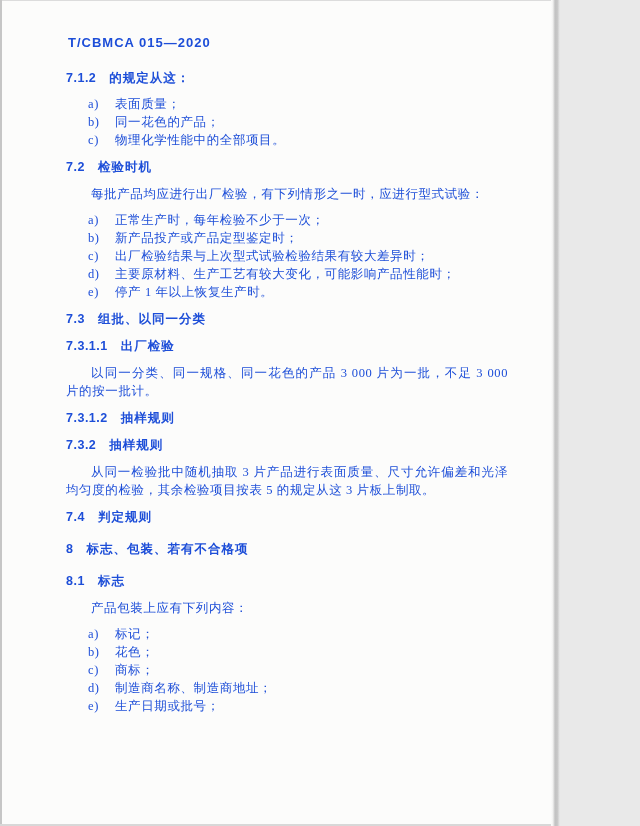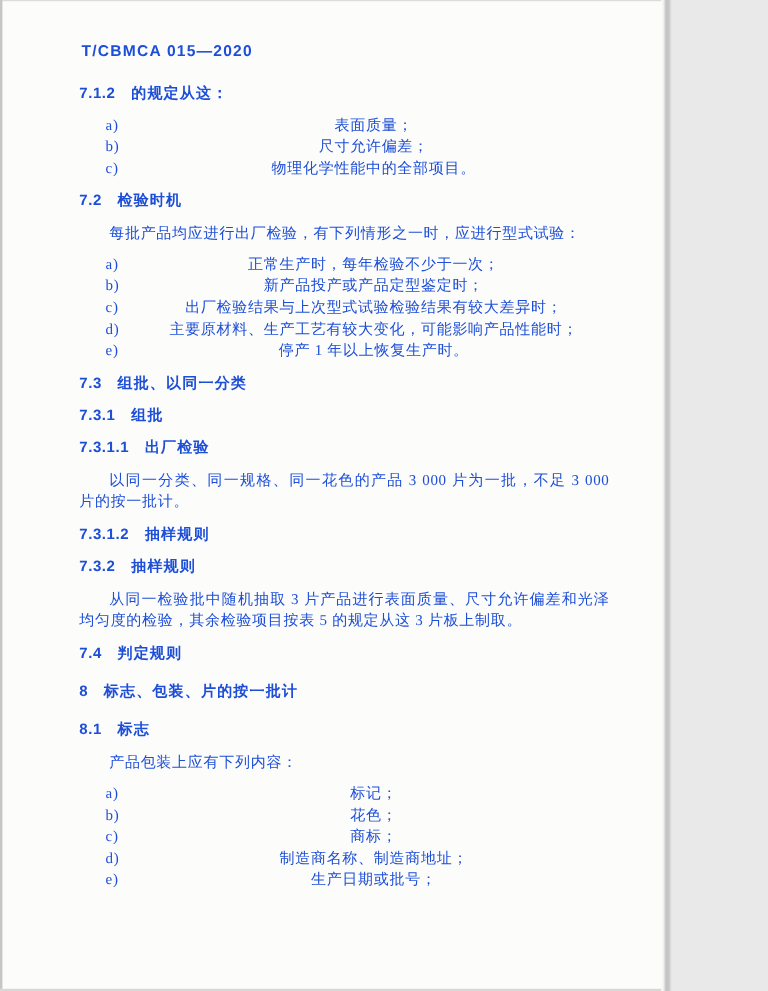--- a/index.html
+++ b/index.html
@@ -35,21 +35,21 @@
   .heading .num{display:inline-block;margin-right:13px;letter-spacing:0.5px;}
   .chapter{margin-top:14px;}
   .para{
     margin:0 0 9px 0;
     text-indent:2em;
     text-align:justify;
   }
   .list{margin:0 0 9px 0;}
   .li{display:flex;line-height:17.8px;}
   .li-label{flex:0 0 27px;margin-left:22px;}
-  .li-text{flex:1;text-align:center;}
+  .li-text{flex:1;}
 </style>
 </head>
 <body>
 
 <div class="page">
   <div class="edge-top"></div>
   <div class="edge-left"></div>
   <div class="edge-bottom"></div>
   <div class="edge-right"></div>
 
@@ -60,21 +60,21 @@
     <div class="heading">
       <span class="num">7.1.2</span><span class="ttl">的规定从这：</span>
     </div>
     <div class="list">
       <div class="li">
         <span class="li-label">a)</span>
         <span class="li-text">表面质量；</span>
       </div>
       <div class="li">
         <span class="li-label">b)</span>
-        <span class="li-text">尺寸允许偏差；</span>
+        <span class="li-text">同一花色的产品；</span>
       </div>
       <div class="li">
         <span class="li-label">c)</span>
         <span class="li-text">物理化学性能中的全部项目。</span>
       </div>
     </div>
 
     <div class="heading">
       <span class="num">7.2</span><span class="ttl">检验时机</span>
     </div>
@@ -99,44 +99,41 @@
       <div class="li">
         <span class="li-label">e)</span>
         <span class="li-text">停产 1 年以上恢复生产时。</span>
       </div>
     </div>
 
     <div class="heading">
       <span class="num">7.3</span><span class="ttl">组批、以同一分类</span>
     </div>
 
-    <div class="heading">
-      <span class="num">7.3.1</span><span class="ttl">组批</span>
-    </div>
 
     <div class="heading">
       <span class="num">7.3.1.1</span><span class="ttl">出厂检验</span>
     </div>
     <div class="para">以同一分类、同一规格、同一花色的产品 3 000 片为一批，不足 3 000 片的按一批计。</div>
 
     <div class="heading">
       <span class="num">7.3.1.2</span><span class="ttl">抽样规则</span>
     </div>
 
     <div class="heading">
       <span class="num">7.3.2</span><span class="ttl">抽样规则</span>
     </div>
     <div class="para">从同一检验批中随机抽取 3 片产品进行表面质量、尺寸允许偏差和光泽均匀度的检验，其余检验项目按表 5 的规定从这 3 片板上制取。</div>
 
     <div class="heading">
       <span class="num">7.4</span><span class="ttl">判定规则</span>
     </div>
 
     <div class="heading chapter">
-      <span class="num">8</span><span class="ttl">标志、包装、片的按一批计</span>
+      <span class="num">8</span><span class="ttl">标志、包装、若有不合格项</span>
     </div>
 
     <div class="heading chapter">
       <span class="num">8.1</span><span class="ttl">标志</span>
     </div>
     <div class="para">产品包装上应有下列内容：</div>
     <div class="list">
       <div class="li">
         <span class="li-label">a)</span>
         <span class="li-text">标记；</span>

